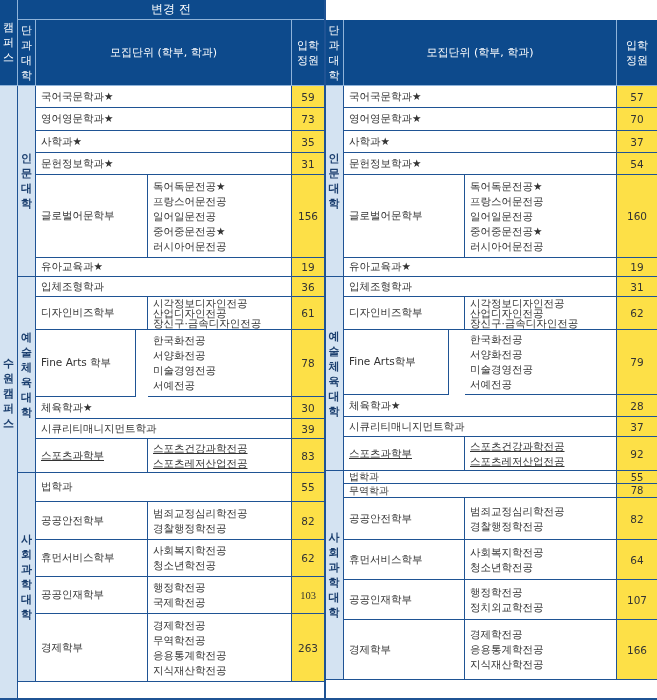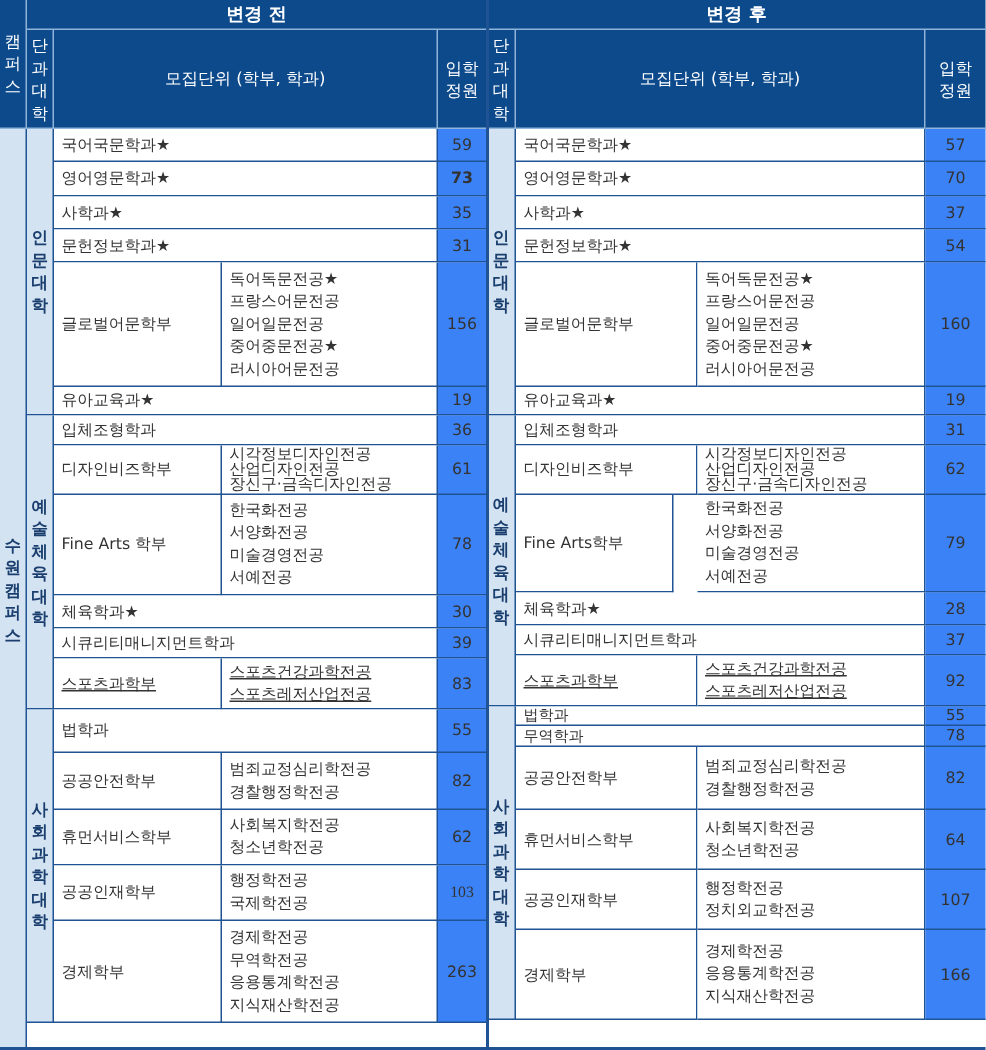--- a/index.html
+++ b/index.html
@@ -1,43 +1,42 @@
 <!DOCTYPE html>
 <html><head>
 <meta charset="utf-8">
 <style>
   html, body { margin:0; padding:0; background:#ffffff; }
   body { width:657px; height:700px; overflow:hidden; font-family:"DejaVu Sans","Liberation Sans",sans-serif; font-size:10.5px; color:#333; }
   .wrap { position:relative; width:657px; height:700px; }
   .cell { position:absolute; box-sizing:border-box; display:flex; align-items:center; overflow:hidden; }
   .hdr { background:#0d4a8c; color:#fff; justify-content:center; text-align:center; border-right:1px solid #8fb3d9; border-bottom:1px solid #8fb3d9; }
-  .hdr.top { font-size:12px; font-weight:bold;text-align:center; }
+  .hdr.top { font-size:12px; font-weight:normal;text-align:center; }
   .vert { flex-direction:column; justify-content:center; line-height:15px; font-size:11px; }
   .campus { background:#d4e3f2; color:#1a3e6e; border-right:1px solid #1f5394; font-weight:bold; }
   .college { background:#d4e3f2; color:#1a3e6e; border-right:1px solid #1f5394; font-weight:bold; }
   .name { background:#fff; padding-left:5px; border-bottom:1px solid #1f5394; border-right:1px solid #1f5394; white-space:nowrap; }
   .sub { background:#fff; padding-left:5px; border-bottom:1px solid #1f5394; border-right:1px solid #1f5394; flex-direction:column; align-items:flex-start; justify-content:center; line-height:15px; white-space:nowrap; }
-  .num { background:#3b82f6; justify-content:center; border-bottom:1px solid #1f5394; border-right:1px solid #1f5394; }
+  .num { background:#fde047; justify-content:center; border-bottom:1px solid #1f5394; border-right:1px solid #1f5394; }
   .num.right-edge { border-right:none; }
   .ul { text-decoration:underline; }
   .divider { position:absolute; top:0; height:700px; width:2px; background:#1f5394; }
   .bottom-line { position:absolute; left:0; top:698px; width:657px; height:2px; background:#1f5394; }
 </style>
 </head>
 <body>
 
 <div class="wrap" id="table">
 
   <div class="cell hdr vert" style="left:0;top:0;width:18px;height:86px;" id="h-campus">
       <span>캠</span>
       <span>퍼</span>
       <span>스</span>
     </div>
   <div class="cell hdr top" style="left:18px;top:0;width:307px;height:20px;">변경 전</div>
-  <div class="cell hdr top" style="left:325px;top:0;width:332px;height:20px;border-right:none;">변경 후</div>
 
   <div class="cell hdr vert" style="left:18px;top:20px;width:18px;height:66px;" id="h-col-b">
       <span>단</span>
       <span>과</span>
       <span>대</span>
       <span>학</span>
     </div>
   <div class="cell hdr" style="left:36px;top:20px;width:256px;height:66px;font-size:11px;">모집단위 (학부, 학과)</div>
   <div class="cell hdr vert" style="left:292px;top:20px;width:33px;height:66px;" id="h-q-b">
       <span>입학</span>
@@ -67,21 +66,21 @@
   <div id="body-before">
       <div class="cell college vert" style="left: 18px; top: 86px; width: 18px; height: 191px; border-bottom: 1px solid rgb(31, 83, 148);">
         <span>인</span>
         <span>문</span>
         <span>대</span>
         <span>학</span>
       </div>
       <div class="cell name" style="left: 36px; top: 86px; width: 256px; height: 22px;">국어국문학과★</div>
       <div class="cell num" style="left: 292px; top: 86px; width: 33px; height: 22px;">59</div>
       <div class="cell name" style="left: 36px; top: 108px; width: 256px; height: 23px;">영어영문학과★</div>
-      <div class="cell num" style="left: 292px; top: 108px; width: 33px; height: 23px; font-weight: bold;">73</div>
+      <div class="cell num" style="left: 292px; top: 108px; width: 33px; height: 23px;">73</div>
       <div class="cell name" style="left: 36px; top: 131px; width: 256px; height: 22px;">사학과★</div>
       <div class="cell num" style="left: 292px; top: 131px; width: 33px; height: 22px;">35</div>
       <div class="cell name" style="left: 36px; top: 153px; width: 256px; height: 22px;">문헌정보학과★</div>
       <div class="cell num" style="left: 292px; top: 153px; width: 33px; height: 22px;">31</div>
       <div class="cell name" style="left: 36px; top: 175px; width: 112px; height: 83px;">글로벌어문학부</div>
       <div class="cell sub" style="left: 148px; top: 175px; width: 144px; height: 83px;">
         <span>독어독문전공★</span>
         <span>프랑스어문전공</span>
         <span>일어일문전공</span>
         <span>중어중문전공★</span>
@@ -100,21 +99,21 @@
       </div>
       <div class="cell name" style="left: 36px; top: 277px; width: 256px; height: 20px;">입체조형학과</div>
       <div class="cell num" style="left: 292px; top: 277px; width: 33px; height: 20px;">36</div>
       <div class="cell name" style="left: 36px; top: 297px; width: 112px; height: 33px;">디자인비즈학부</div>
       <div class="cell sub" style="left: 148px; top: 297px; width: 144px; height: 33px; line-height: 10px;">
         <span>시각정보디자인전공</span>
         <span>산업디자인전공</span>
         <span>장신구·금속디자인전공</span>
       </div>
       <div class="cell num" style="left: 292px; top: 297px; width: 33px; height: 33px;">61</div>
-      <div class="cell name" style="left: 36px; top: 330px; width: 112px; height: 67px;">Fine Arts 학부</div>
+      <div class="cell name" style="left: 36px; top: 330px; width: 100px; height: 67px;">Fine Arts 학부</div>
       <div class="cell sub" style="left: 148px; top: 330px; width: 144px; height: 67px;">
         <span>한국화전공</span>
         <span>서양화전공</span>
         <span>미술경영전공</span>
         <span>서예전공</span>
       </div>
       <div class="cell num" style="left: 292px; top: 330px; width: 33px; height: 67px;">78</div>
       <div class="cell name" style="left: 36px; top: 397px; width: 256px; height: 22px;">체육학과★</div>
       <div class="cell num" style="left: 292px; top: 397px; width: 33px; height: 22px;">30</div>
       <div class="cell name" style="left: 36px; top: 419px; width: 256px; height: 20px;">시큐리티매니지먼트학과</div>

